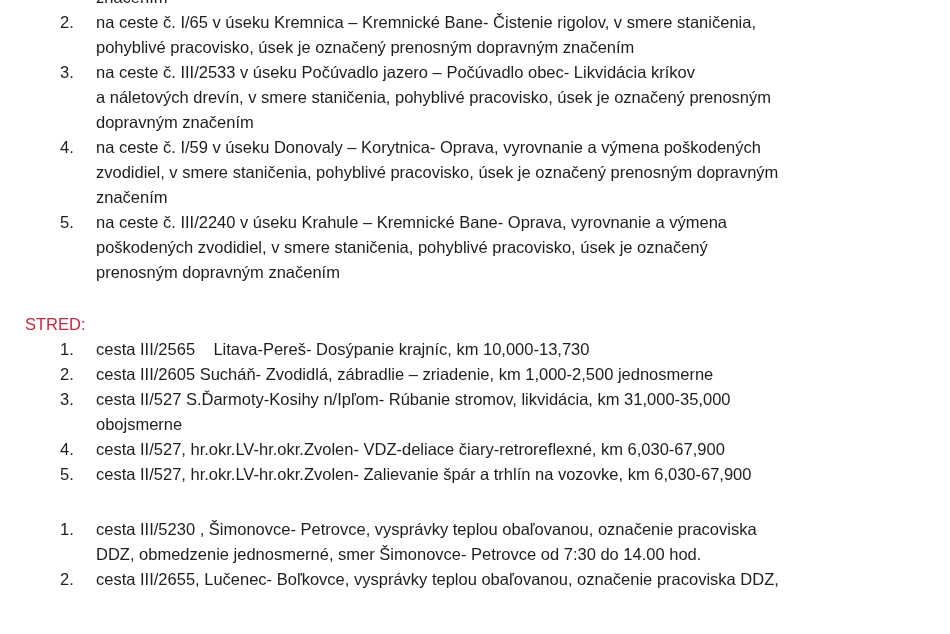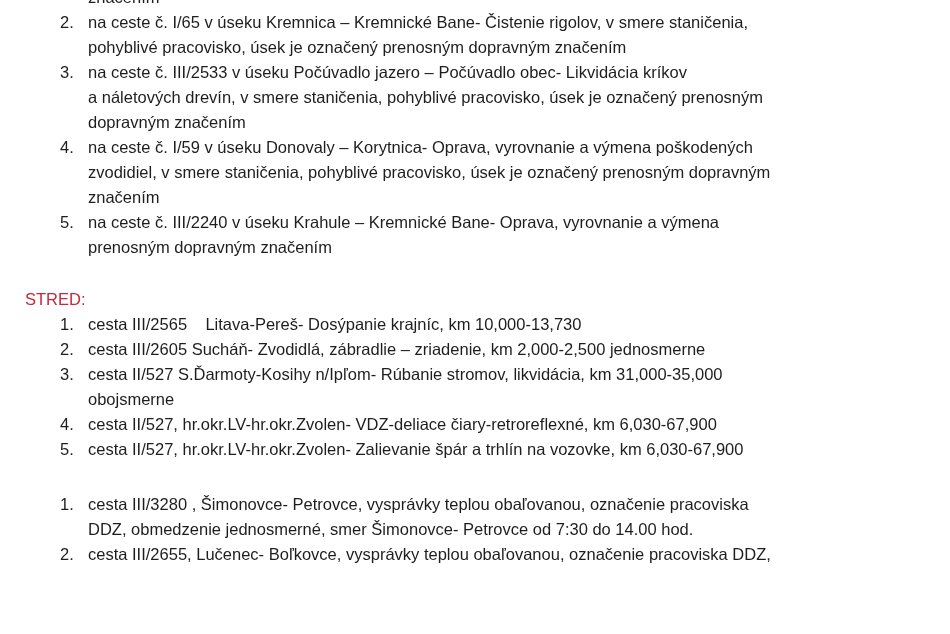--- a/index.html
+++ b/index.html
@@ -4,21 +4,21 @@
 <style>
   html, body { margin: 0; padding: 0; background: #ffffff; }
   body {
     width: 950px; height: 634px; overflow: hidden; position: relative;
     font-family: "Liberation Sans", "DejaVu Sans", sans-serif;
     font-size: 16.5px; color: #1e1e1e;
   }
   .page { position: absolute; left: 0; top: -15px; width: 950px; }
   .line { height: 25px; line-height: 25px; white-space: nowrap; position: relative; }
   .num { position: absolute; left: 60px; width: 30px; }
-  .txt { position: absolute; left: 88px; }
+  .txt { position: absolute; left: 96px; }
   .heading { position: absolute; left: 25px; color: #c8283a; }
   .gap { height: 27px; }
   .gap2 { height: 30px; }
 </style>
 </head>
 <body>
 
 <div class="page">
   <div class="line">
       <span class="txt">značením</span>
@@ -56,38 +56,41 @@
     <div class="line">
         <span class="txt">značením</span>
       </div>
   </div>
   <div>
     <div class="line">
         <span class="num">5.</span>
         <span class="txt">na ceste č. III/2240  v úseku Krahule – Kremnické Bane- Oprava, vyrovnanie a výmena</span>
       </div>
     <div class="line">
+        <span class="txt">poškodených zvodidiel, v smere staničenia, pohyblivé pracovisko, úsek je označený</span>
+      </div>
+    <div class="line">
         <span class="txt">prenosným dopravným značením</span>
       </div>
   </div>
 
   <div class="gap"></div>
   <div class="line">
       <span class="heading">STRED:</span>
     </div>
   <div>
     <div class="line">
         <span class="num">1.</span>
         <span class="txt" style="white-space:pre">cesta III/2565    Litava-Pereš- Dosýpanie krajníc, km 10,000-13,730</span>
       </div>
   </div>
   <div>
     <div class="line">
         <span class="num">2.</span>
-        <span class="txt">cesta III/2605 Sucháň- Zvodidlá, zábradlie – zriadenie, km 2,000-2,500 jednosmerne</span>
+        <span class="txt">cesta III/2605 Sucháň- Zvodidlá, zábradlie – zriadenie, km 1,000-2,500 jednosmerne</span>
       </div>
   </div>
   <div>
     <div class="line">
         <span class="num">3.</span>
         <span class="txt">cesta II/527 S.Ďarmoty-Kosihy n/Ipľom- Rúbanie stromov, likvidácia, km 31,000-35,000</span>
       </div>
     <div class="line">
         <span class="txt">obojsmerne</span>
       </div>
@@ -102,21 +105,21 @@
     <div class="line">
         <span class="num">5.</span>
         <span class="txt">cesta II/527, hr.okr.LV-hr.okr.Zvolen- Zalievanie špár a trhlín na vozovke, km 6,030-67,900</span>
       </div>
   </div>
 
   <div class="gap2"></div>
   <div>
     <div class="line">
         <span class="num">1.</span>
-        <span class="txt">cesta III/3280 , Šimonovce- Petrovce, vysprávky teplou obaľovanou, označenie pracoviska</span>
+        <span class="txt">cesta III/5230 , Šimonovce- Petrovce, vysprávky teplou obaľovanou, označenie pracoviska</span>
       </div>
     <div class="line">
         <span class="txt">DDZ, obmedzenie jednosmerné, smer Šimonovce- Petrovce od 7:30 do 14.00 hod.</span>
       </div>
   </div>
   <div>
     <div class="line">
         <span class="num">2.</span>
         <span class="txt">cesta III/2655, Lučenec- Boľkovce, vysprávky teplou obaľovanou, označenie pracoviska DDZ,</span>
       </div>

